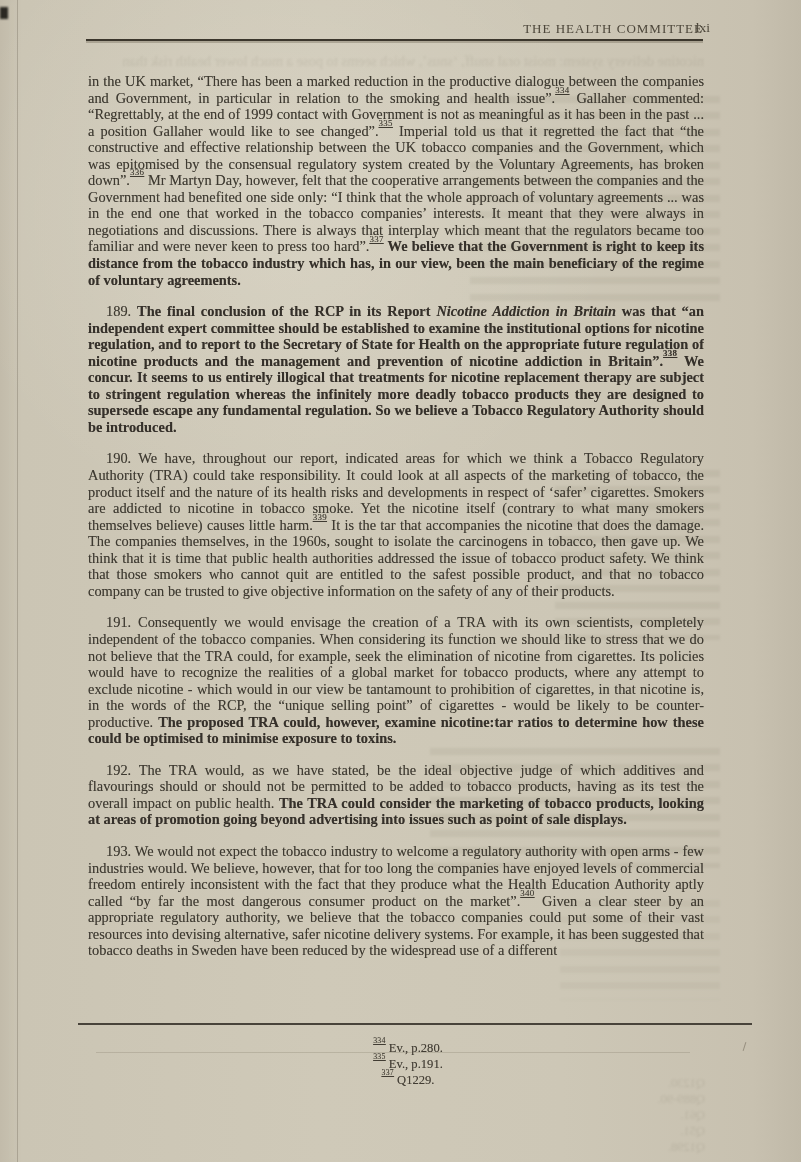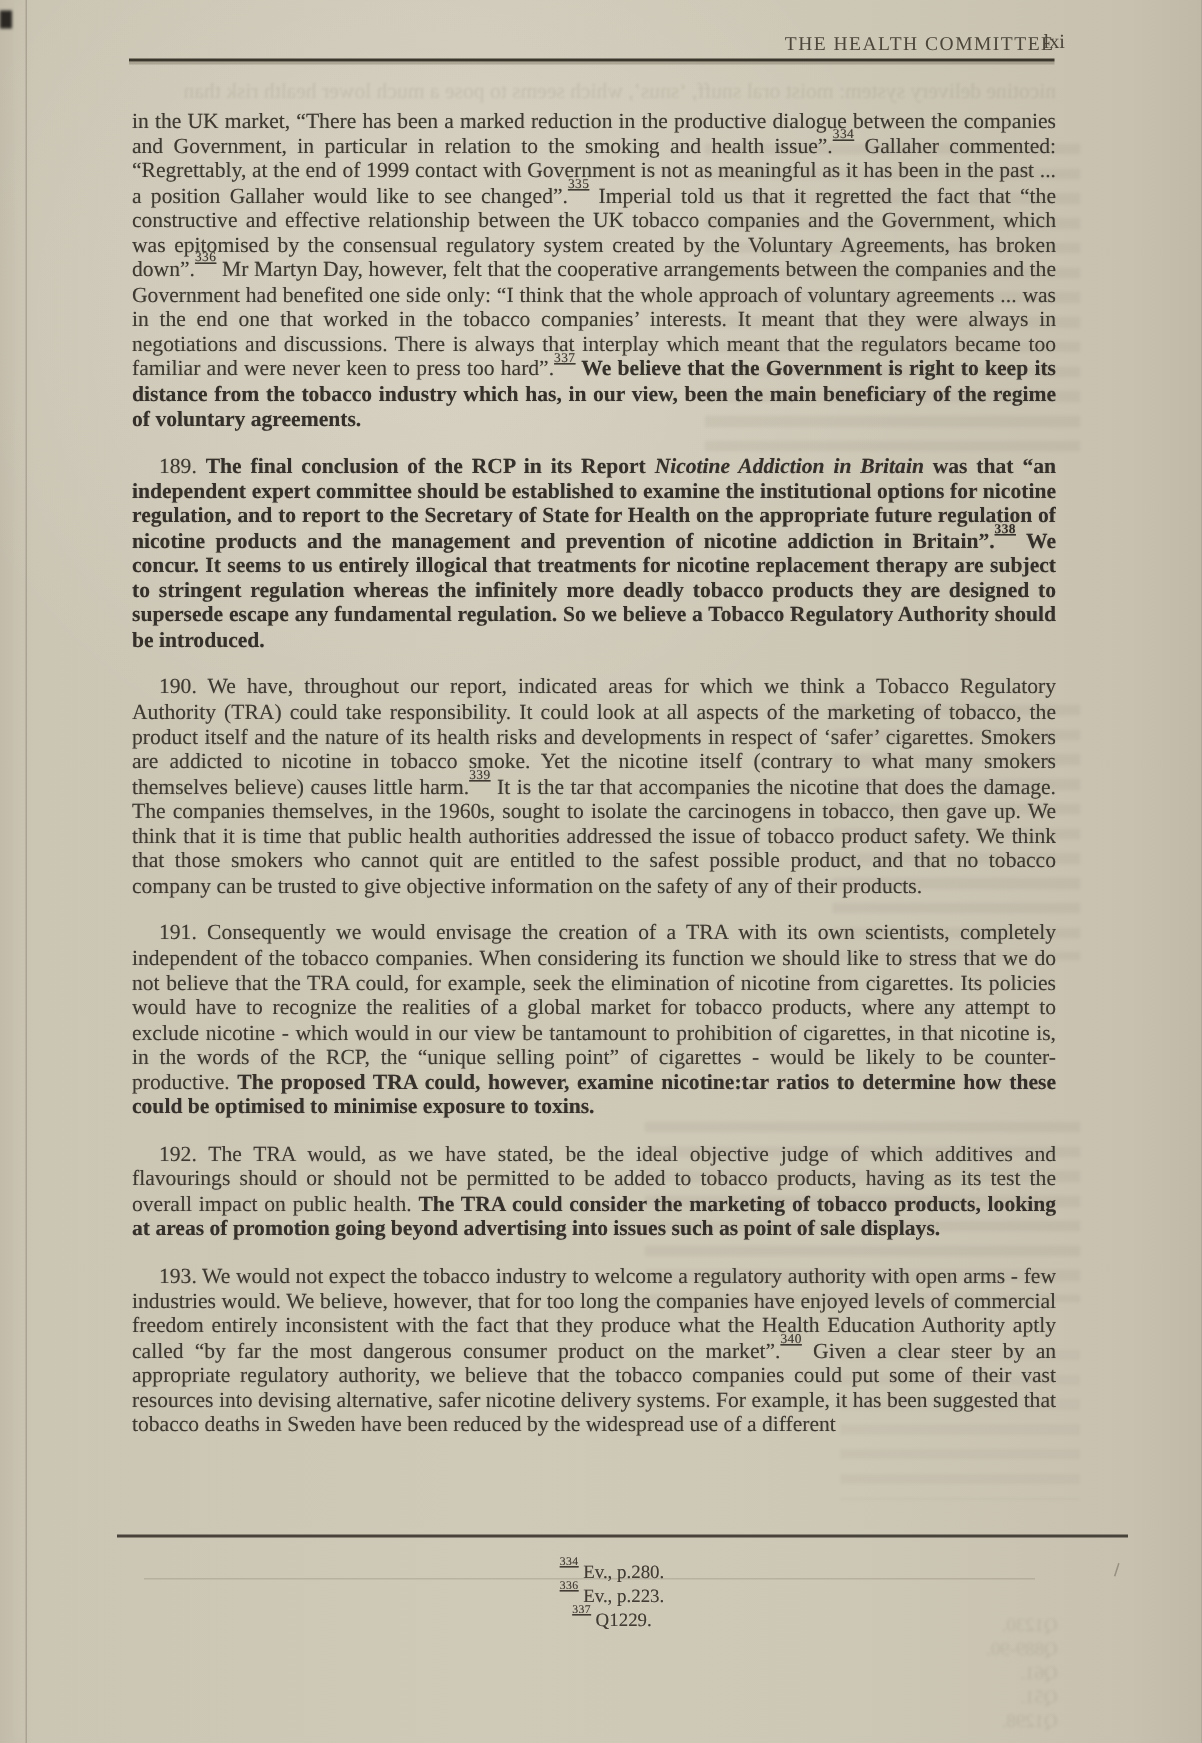--- a/index.html
+++ b/index.html
@@ -92,17 +92,17 @@
       <p class="para indent"><span>189. </span><span class="b">The final conclusion of the RCP in its Report </span><span class="b i">Nicotine Addiction in Britain</span><span class="b"> was that “an independent expert committee should be established to examine the institutional options for nicotine regulation, and to report to the Secretary of State for Health on the appropriate future regulation of nicotine products and the management and prevention of nicotine addiction in Britain”.</span><sup class="b">338</sup><span class="b"> We concur. It seems to us entirely illogical that treatments for nicotine replacement therapy are subject to stringent regulation whereas the infinitely more deadly tobacco products they are designed to supersede escape any fundamental regulation. So we believe a Tobacco Regulatory Authority should be introduced.</span></p>
       <p class="para indent"><span>190. We have, throughout our report, indicated areas for which we think a Tobacco Regulatory Authority (TRA) could take responsibility. It could look at all aspects of the marketing of tobacco, the product itself and the nature of its health risks and developments in respect of ‘safer’ cigarettes. Smokers are addicted to nicotine in tobacco smoke. Yet the nicotine itself (contrary to what many smokers themselves believe) causes little harm.</span><sup>339</sup><span> It is the tar that accompanies the nicotine that does the damage. The companies themselves, in the 1960s, sought to isolate the carcinogens in tobacco, then gave up. We think that it is time that public health authorities addressed the issue of tobacco product safety. We think that those smokers who cannot quit are entitled to the safest possible product, and that no tobacco company can be trusted to give objective information on the safety of any of their products.</span></p>
       <p class="para indent"><span>191. Consequently we would envisage the creation of a TRA with its own scientists, completely independent of the tobacco companies. When considering its function we should like to stress that we do not believe that the TRA could, for example, seek the elimination of nicotine from cigarettes. Its policies would have to recognize the realities of a global market for tobacco products, where any attempt to exclude nicotine - which would in our view be tantamount to prohibition of cigarettes, in that nicotine is, in the words of the RCP, the “unique selling point” of cigarettes - would be likely to be counter-productive. </span><span class="b">The proposed TRA could, however, examine nicotine:tar ratios to determine how these could be optimised to minimise exposure to toxins.</span></p>
       <p class="para indent"><span>192. The TRA would, as we have stated, be the ideal objective judge of which additives and flavourings should or should not be permitted to be added to tobacco products, having as its test the overall impact on public health. </span><span class="b">The TRA could consider the marketing of tobacco products, looking at areas of promotion going beyond advertising into issues such as point of sale displays.</span></p>
       <p class="para indent"><span>193. We would not expect the tobacco industry to welcome a regulatory authority with open arms - few industries would. We believe, however, that for too long the companies have enjoyed levels of commercial freedom entirely inconsistent with the fact that they produce what the Health Education Authority aptly called “by far the most dangerous consumer product on the market”.</span><sup>340</sup><span> Given a clear steer by an appropriate regulatory authority, we believe that the tobacco companies could put some of their vast resources into devising alternative, safer nicotine delivery systems. For example, it has been suggested that tobacco deaths in Sweden have been reduced by the widespread use of a different</span></p>
     </main>
 
   <div class="foot-rule"></div>
   <section class="footnotes" id="footnotes">
       <div class="footnote"><sup>334</sup><span>Ev., p.280.</span></div>
-      <div class="footnote"><sup>336</sup><span>Ev., p.223.</span></div>
+      <div class="footnote"><sup>335</sup><span>Ev., p.191.</span></div>
       <div class="footnote"><sup>337</sup><span>Q1229.</span></div>
     </section>
 
 </div>
 
 </body></html>

